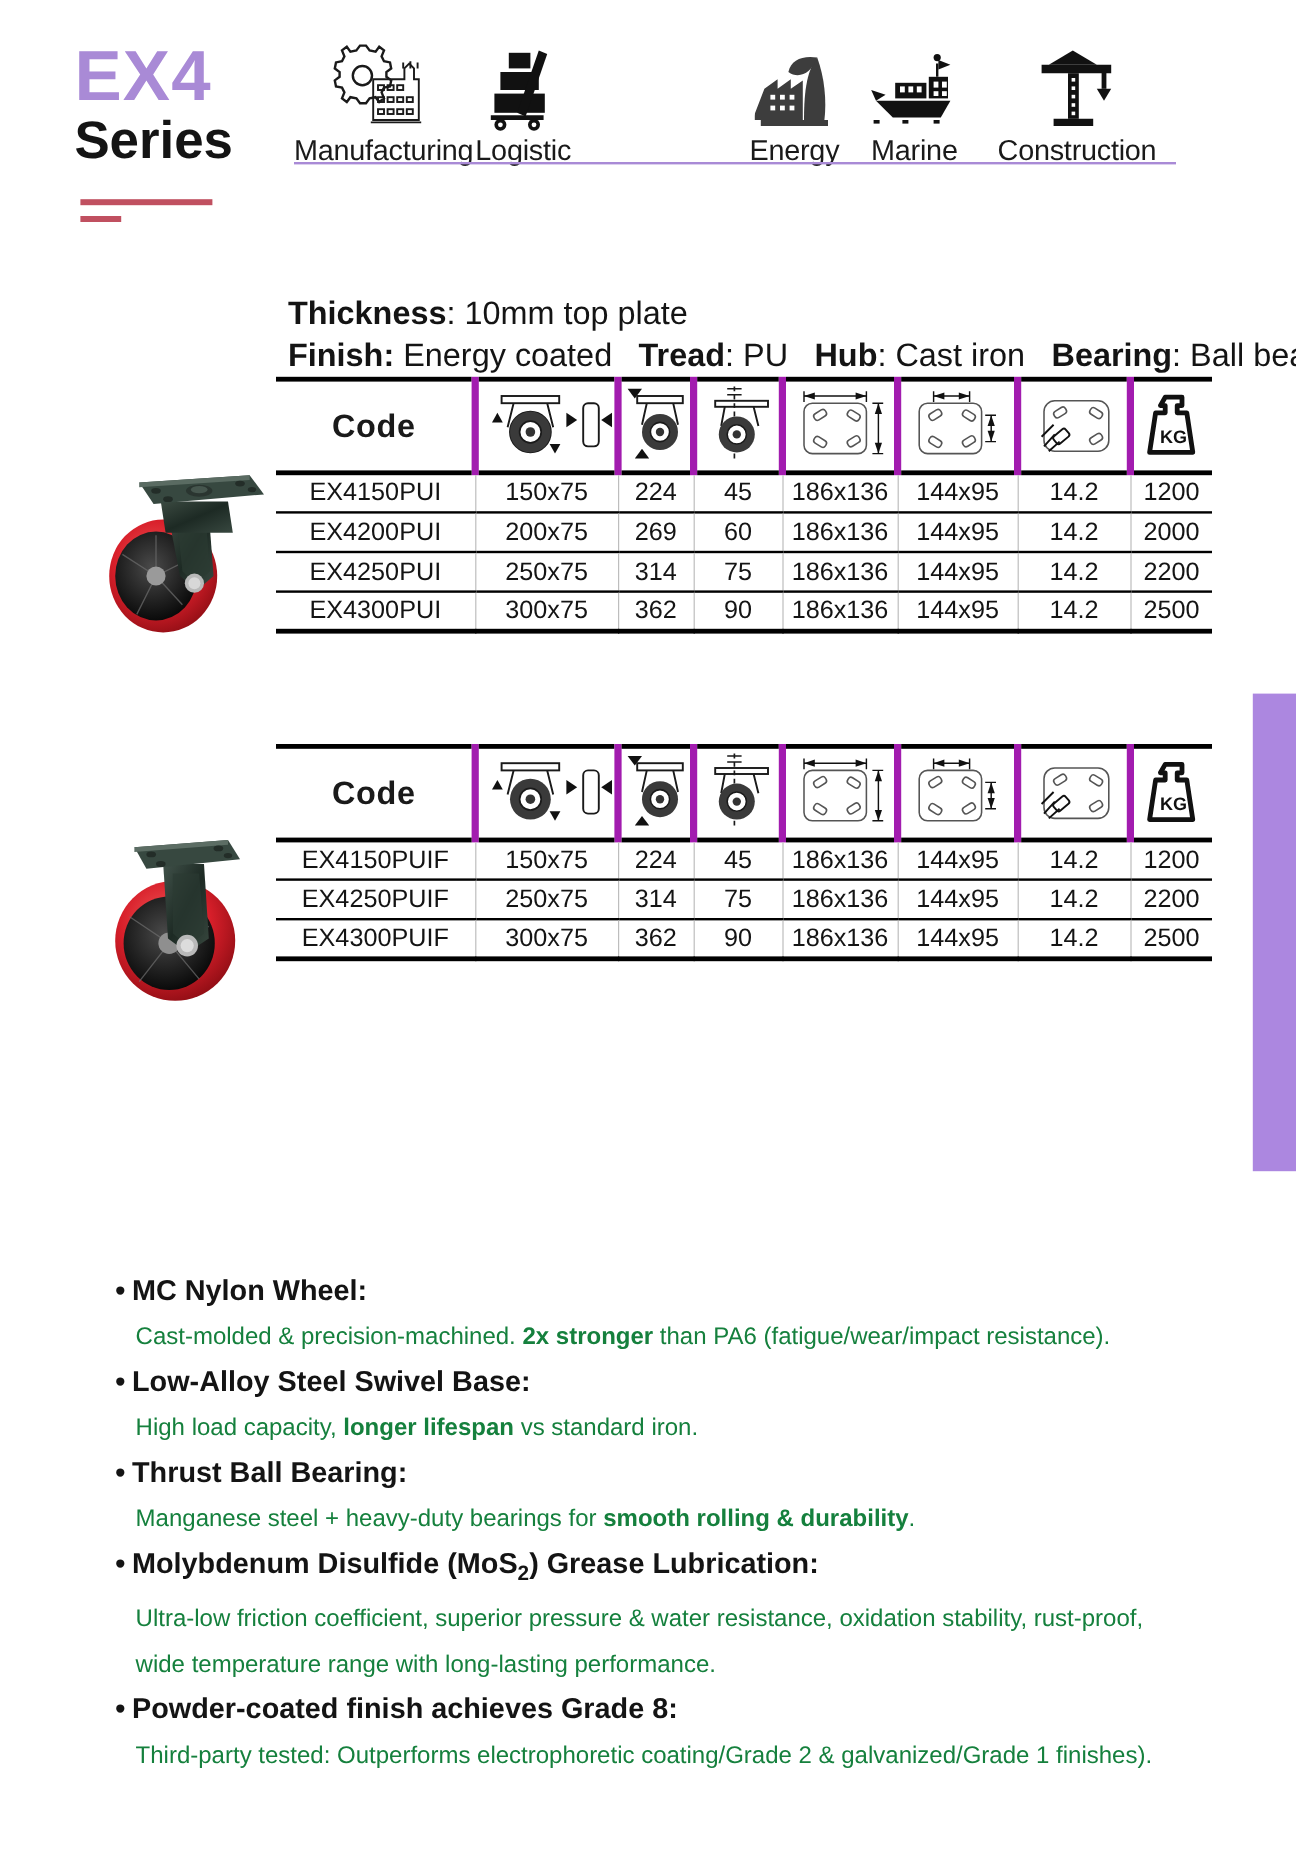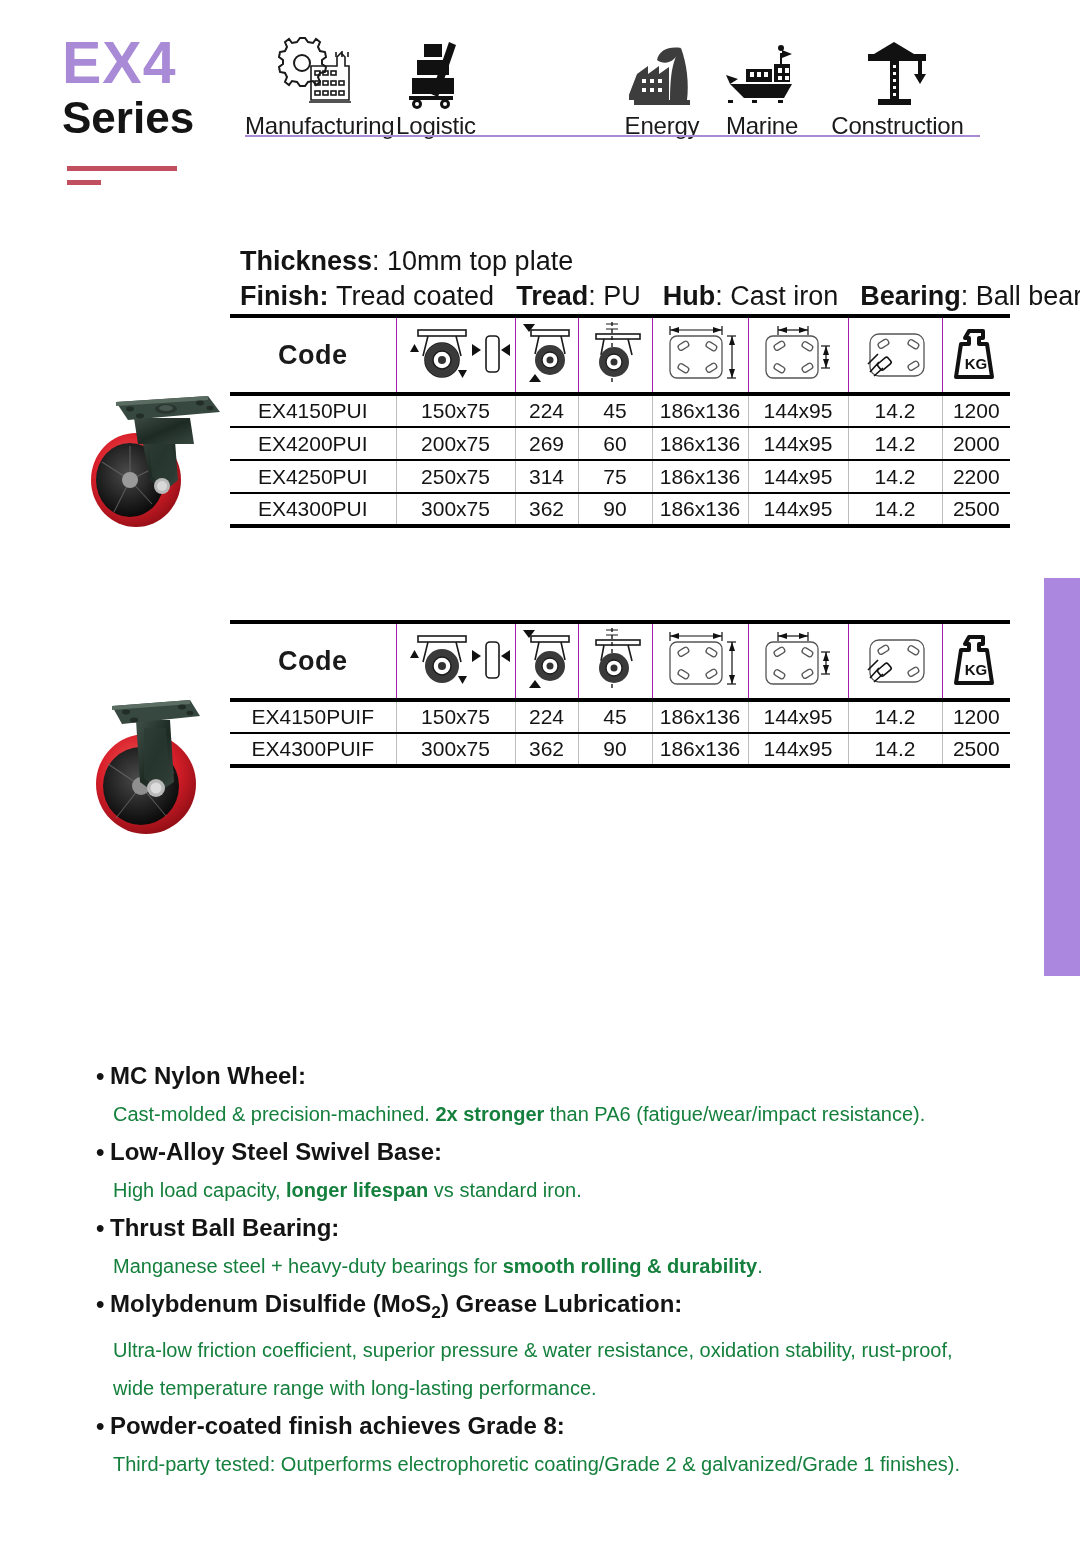--- a/index.html
+++ b/index.html
@@ -62,21 +62,21 @@
   table.spec col.c0 { width:166px; }
   table.spec col.c1 { width:119px; }
   table.spec col.c2 { width:63px; }
   table.spec col.c3 { width:74px; }
   table.spec col.c4 { width:96px; }
   table.spec col.c5 { width:100px; }
   table.spec col.c6 { width:94px; }
   table.spec col.c7 { width:68px; }
 
   table.spec thead th {
-    border-right:1px solid #a21caf;
+    border-right:6px solid #a21caf;
     border-bottom:4px solid #000;
     height:78px; padding:0; vertical-align:middle; text-align:center;
     background:#fff;
   }
   table.spec thead th:last-child { border-right:none; }
   .code-head { font-size:27px; font-weight:bold; letter-spacing:0.5px; }
 
   table.spec tbody td {
     border-right:1px solid #bdbdbd;
     border-bottom:2px solid #000;
@@ -250,21 +250,21 @@
 
 <div id="edge-strip"></div>
 
 <div class="spec-block" style="top:246px;">
   <div class="spec-line">
     <b>Thickness</b><span>: 10mm top plate</span>
   </div>
 </div>
 <div class="spec-block" style="top:281px;">
   <div class="spec-line">
-    <b>Finish:</b>&nbsp;<span>Tread coated</span><span class="gap"></span><b>Tread</b><span>: PU</span><span class="gap"></span><b>Hub</b><span>: Cast iron</span><span class="gap"></span><b>Bearing</b><span>: Ball bearing</span>
+    <b>Finish:</b>&nbsp;<span>Energy coated</span><span class="gap"></span><b>Tread</b><span>: PU</span><span class="gap"></span><b>Hub</b><span>: Cast iron</span><span class="gap"></span><b>Bearing</b><span>: Ball bearing</span>
   </div>
 </div>
 
 <div class="product" style="left:78px; top:388px;">
   <svg width="150" height="150" viewBox="0 0 150 150">
     <defs>
       <radialGradient id="pu1" cx="42%" cy="38%" r="68%">
         <stop offset="0%" stop-color="#f05a5a"></stop>
         <stop offset="55%" stop-color="#d81f2a"></stop>
         <stop offset="100%" stop-color="#8e0d14"></stop>
@@ -702,20 +702,30 @@
         <td>EX4150PUIF</td>
         <td>150x75</td>
         <td>224</td>
         <td>45</td>
         <td>186x136</td>
         <td>144x95</td>
         <td>14.2</td>
         <td>1200</td>
       </tr>
       <tr>
+        <td>EX4250PUIF</td>
+        <td>250x75</td>
+        <td>314</td>
+        <td>75</td>
+        <td>186x136</td>
+        <td>144x95</td>
+        <td>14.2</td>
+        <td>2200</td>
+      </tr>
+      <tr>
         <td>EX4300PUIF</td>
         <td>300x75</td>
         <td>362</td>
         <td>90</td>
         <td>186x136</td>
         <td>144x95</td>
         <td>14.2</td>
         <td>2500</td>
       </tr>
     </tbody>

